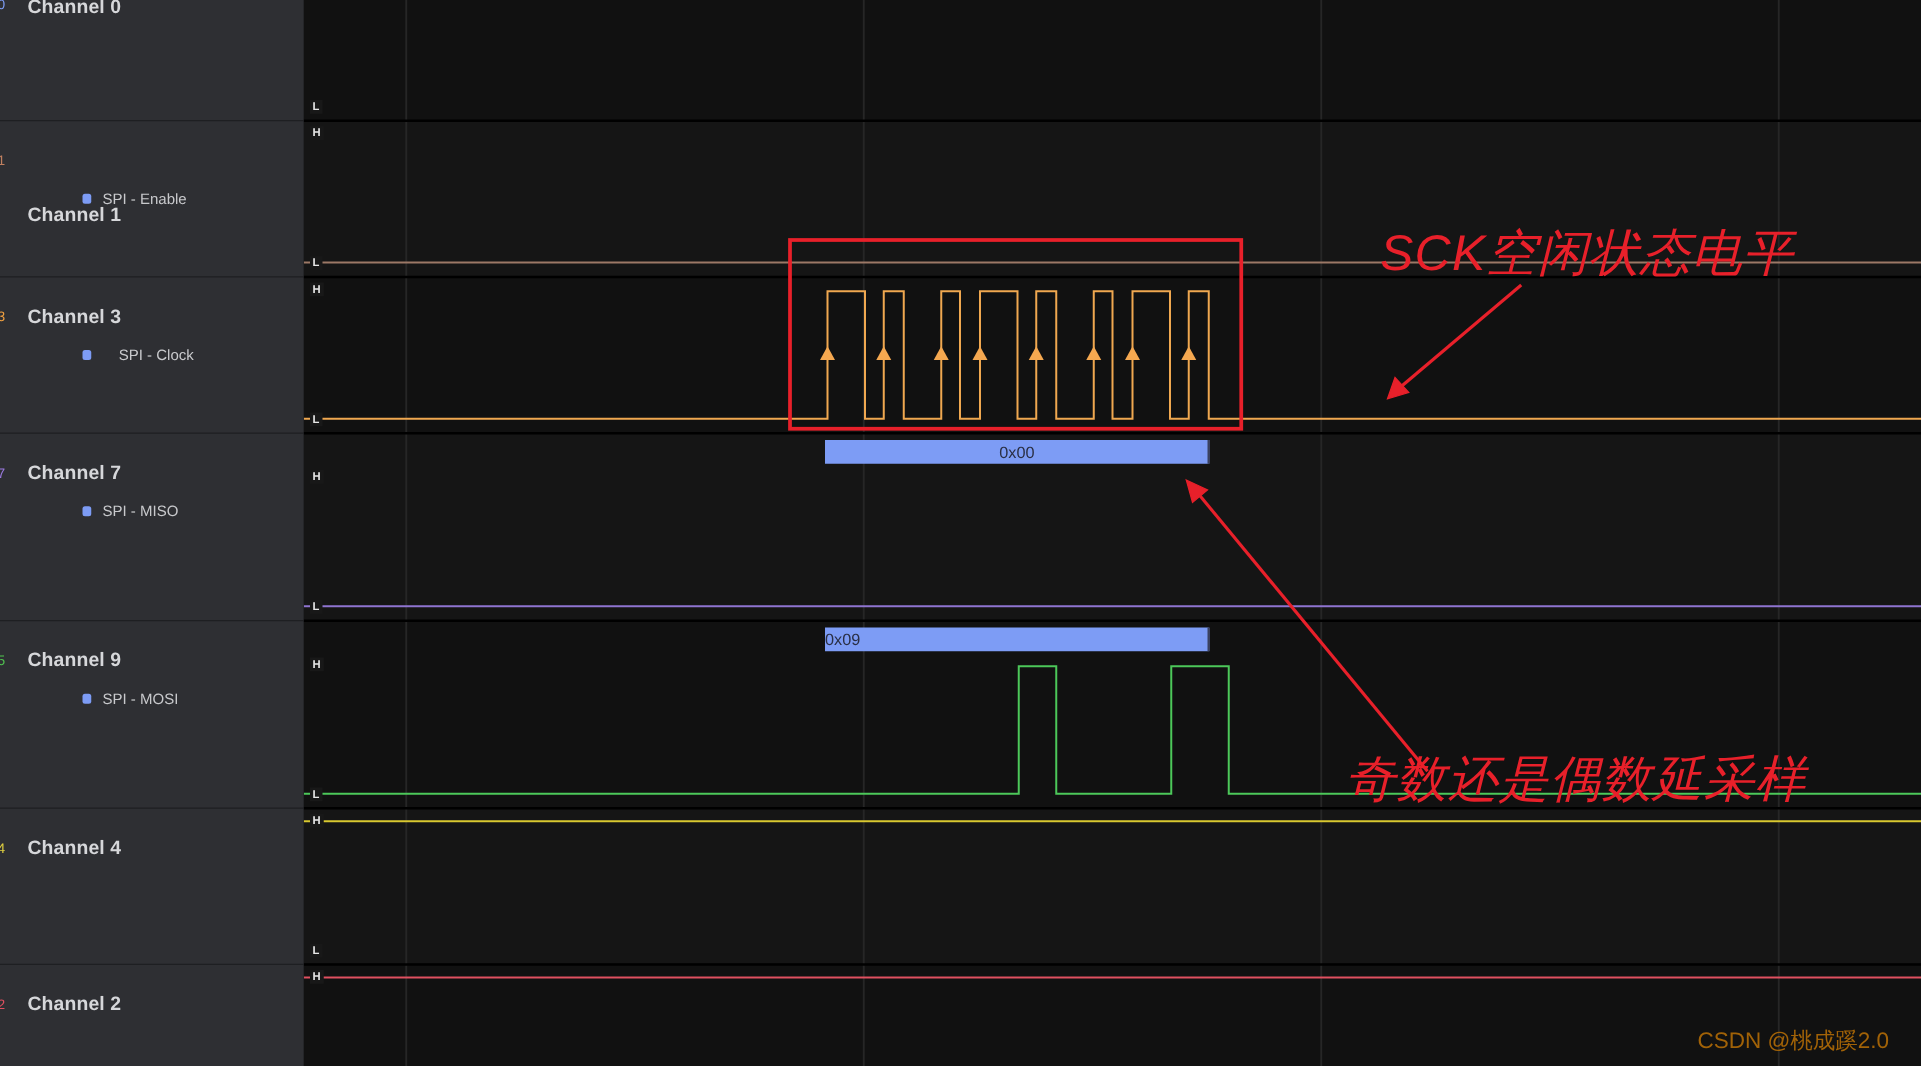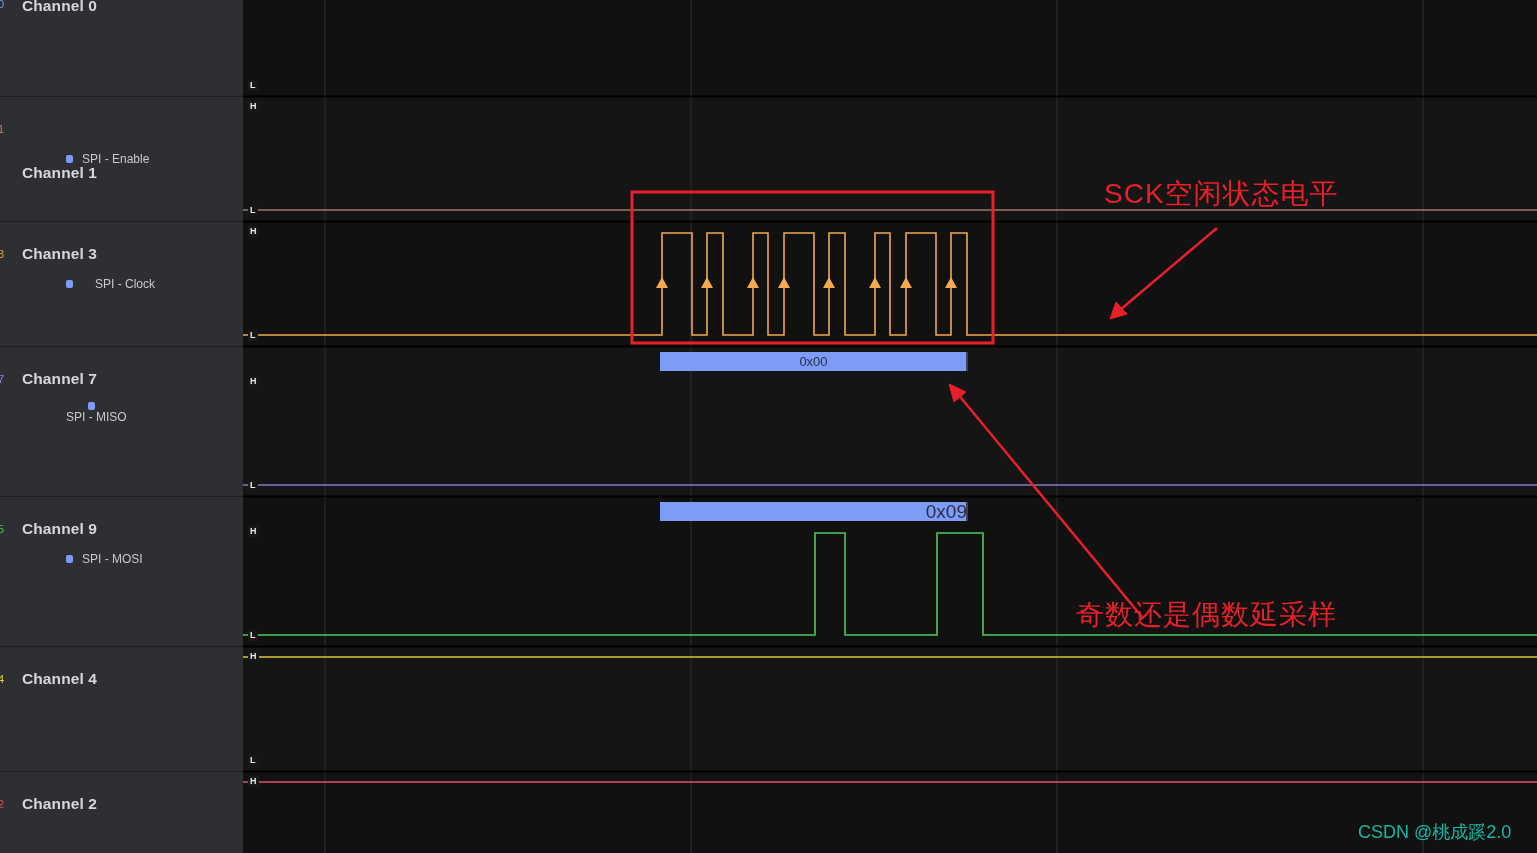--- a/index.html
+++ b/index.html
@@ -7,22 +7,22 @@
          font-family:"Liberation Sans", "DejaVu Sans", sans-serif; }
   .sidebar { position:absolute; left:0; top:0; width:243px; height:853px; background:#2e2f33; }
   .ch-row { position:absolute; left:0; width:243px; border-bottom:1px solid #1e1f22; box-sizing:border-box; }
   .ch-index { position:absolute; left:-2px; font-size:11px; }
   .ch-name { position:absolute; left:22px; font-size:15.5px; font-weight:bold; color:#d6d7da; letter-spacing:0.1px; }
   .ch-analyzer { position:absolute; left:22px; font-size:12px; color:#c8c9cc; display:flex; align-items:center;padding-left:44px; }
   .ch-analyzer .dot { width:7px; height:8px; border-radius:2px; background:#7d9cf5; margin-right:9px; display:inline-block; }
   .waves { position:absolute; left:243px; top:0; width:1294px; height:853px; }
   .hl { position:absolute; left:248px; font-size:9px; font-weight:bold; color:#e6e6e6;
         background:#181818; padding:0 2px; line-height:11px; }
-  .watermark { position:absolute; left:1358px; top:820px; font-size:18px; color:#14b8a6; }
-  .note { position:absolute; color:#e8202a; font-size:28px; letter-spacing:1px; white-space:nowrap; }
+  .watermark { position:absolute; left:1358px; top:820px; font-size:18px; color:#a16207; }
+  .note { position:absolute; color:#e8202a; font-size:40px; letter-spacing:1px; white-space:nowrap;font-style:italic; }
 </style>
 </head>
 <body>
 
 <div class="sidebar">
   <div class="ch-row" style="top:-30px;height:127px;">
     <span class="ch-index" style="top:28px;color:#7d9cf5;">0</span>
     <span class="ch-name" style="top:27px;">Channel 0</span>
   </div>
   <div class="ch-row" style="top:97px;height:125px;">
@@ -37,21 +37,21 @@
     <span class="ch-index" style="top:26px;color:#f0a040;">3</span>
     <span class="ch-name" style="top:23px;text-align:center;">Channel 3</span>
     <div class="ch-analyzer" style="top:55px;gap:13px;">
       <span class="dot"></span>
       <span>SPI - Clock</span>
     </div>
   </div>
   <div class="ch-row" style="top:347px;height:150px;">
     <span class="ch-index" style="top:26px;color:#9a7ae0;">7</span>
     <span class="ch-name" style="top:23px;">Channel 7</span>
-    <div class="ch-analyzer" style="top:55px;flex-direction:column;">
+    <div class="ch-analyzer" style="top:55px;">
       <span class="dot"></span>
       <span>SPI - MISO</span>
     </div>
   </div>
   <div class="ch-row" style="top:497px;height:150px;">
     <span class="ch-index" style="top:26px;color:#50c050;">5</span>
     <span class="ch-name" style="top:23px;">Channel 9</span>
     <div class="ch-analyzer" style="top:55px;">
       <span class="dot"></span>
       <span>SPI - MOSI</span>
@@ -124,21 +124,21 @@
 
   <g stroke="#e8202a" fill="#e8202a">
     <line x1="1217" y1="228" x2="1120" y2="310" stroke-width="2.5"></line>
     <polygon points="1110,319 1116,302 1127,314"></polygon>
     <line x1="1142" y1="617" x2="957" y2="393" stroke-width="2.5"></line>
     <polygon points="949,384 966,392 954,402"></polygon>
   </g>
 </svg>
 
 <div style="position:absolute;left:660px;top:352px;width:307px;height:14px;line-height:19px;text-align:center;font-size:13px;color:#2a2f45;">0x00</div>
-<div style="position:absolute;left:660px;top:502px;width:307px;height:19px;line-height:19px;text-align:right;font-size:19px;color:#2a2f45;">0x09</div>
+<div style="position:absolute;left:660px;top:502px;width:307px;height:19px;line-height:19px;text-align:left;font-size:13px;color:#2a2f45;">0x09</div>
 
 <span class="hl" style="top:80px;">L</span>
 <span class="hl" style="top:101px;">H</span>
 <span class="hl" style="top:205px;">L</span>
 <span class="hl" style="top:226px;">H</span>
 <span class="hl" style="top:330px;">L</span>
 <span class="hl" style="top:376px;">H</span>
 <span class="hl" style="top:480px;">L</span>
 <span class="hl" style="top:526px;">H</span>
 <span class="hl" style="top:630px;">L</span>

